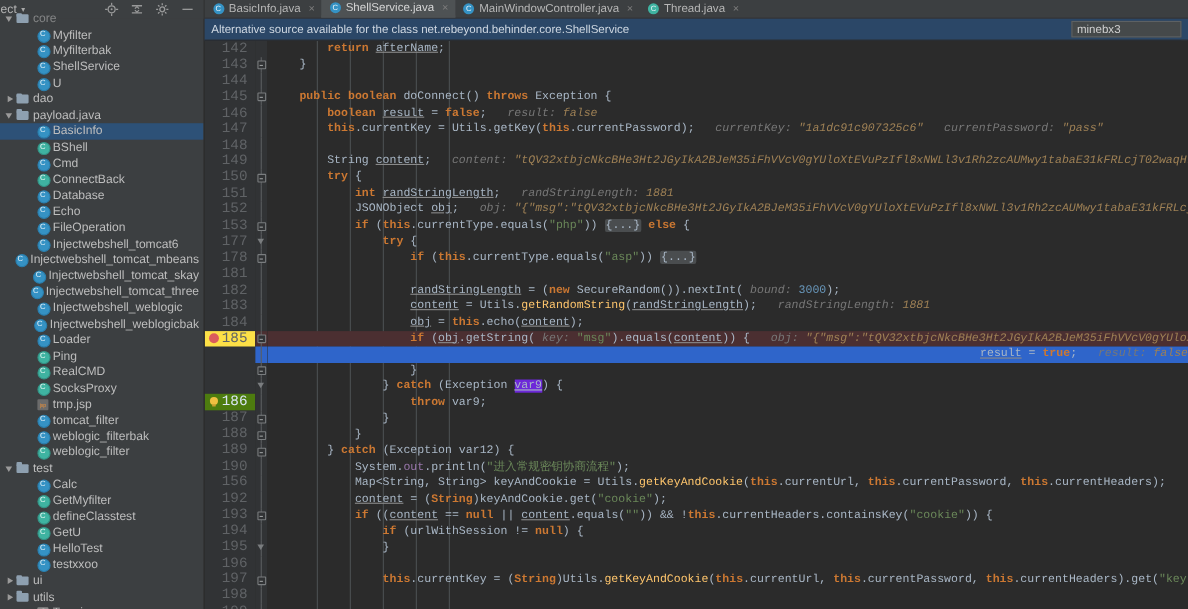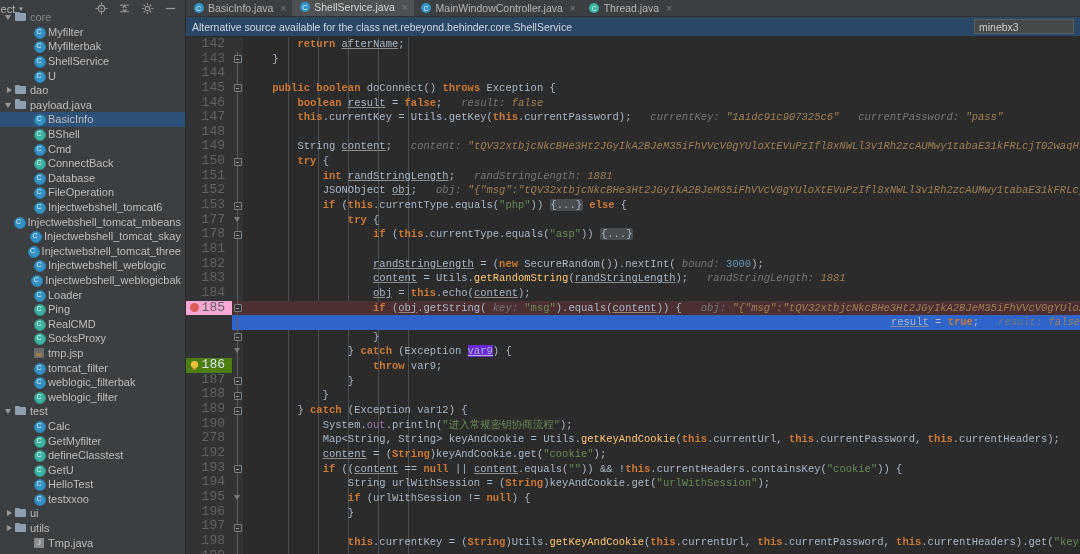--- a/index.html
+++ b/index.html
@@ -135,21 +135,21 @@
   
   #code-wrap { flex:1; display:flex; min-height:0; position:relative; overflow:hidden; background:#2b2b2b; }
   #gutter {
     width:46px; flex:0 0 46px; background:#313335; position:relative; overflow:hidden;
   }
   .gline {
     height:14.65px; line-height:14.65px; text-align:right; padding-right:7px;
     font-family:"Liberation Mono","DejaVu Sans Mono",monospace; font-size:13px; color:#606366;
     position:relative; white-space:nowrap;
   }
-  .gline.err { background:#f9a8d4; }
+  .gline.err { background:#fde047; }
   .gline.hl  { background:#4d7c0f; color:#dbe6f7;margin-top:43px; }
   .bp {
     position:absolute; left:4px; top:2.5px; width:9px; height:9px; border-radius:50%;
     background:#db5c5c;
   }
   .bulb {
     position:absolute; left:3px; top:1.5px; width:11px; height:11px;
   }
   
   #folds {
@@ -297,20 +297,26 @@
             <span class="tw" style="width: 23px;"></span>
             <span class="arrow"></span>
             <span class="ico cls2"></span>
             <span>ConnectBack</span>
           </div>
           <div class="trow">
             <span class="tw" style="width: 23px;"></span>
             <span class="arrow"></span>
             <span class="ico cls"></span>
             <span>Database</span>
+          </div>
+          <div class="trow">
+            <span class="tw" style="width: 23px;"></span>
+            <span class="arrow"></span>
+            <span class="ico cls"></span>
+            <span>Echo</span>
           </div>
           <div class="trow">
             <span class="tw" style="width: 23px;"></span>
             <span class="arrow"></span>
             <span class="ico cls"></span>
             <span>FileOperation</span>
           </div>
           <div class="trow">
             <span class="tw" style="width: 23px;"></span>
             <span class="arrow"></span>
@@ -513,21 +519,21 @@
             <div class="gline">184</div>
             <div class="gline err">185<span class="bp"></span></div>
             <div class="gline hl">186<svg class="bulb" viewBox="0 0 12 12">
                 <circle cx="6" cy="5" r="4" fill="#f0c040"></circle>
                 <rect x="4.2" y="8.3" width="3.6" height="2.2" rx="0.6" fill="#c9a02f"></rect>
               </svg></div>
             <div class="gline">187</div>
             <div class="gline">188</div>
             <div class="gline">189</div>
             <div class="gline">190</div>
-            <div class="gline">278</div>
+            <div class="gline">156</div>
             <div class="gline">192</div>
             <div class="gline">193</div>
             <div class="gline">194</div>
             <div class="gline">195</div>
             <div class="gline">196</div>
             <div class="gline">197</div>
             <div class="gline">198</div>
             <div class="gline">199</div>
             <div class="gline">200</div>
             <div class="gline">201</div>
@@ -686,21 +692,20 @@
               <div class="cline"><span class="plain">                    }</span></div>
               <div class="cline"><span class="plain">                </span><span class="plain">} </span><span class="kw">catch </span><span class="plain">(Exception </span><span class="hlt">var9</span><span class="plain">) {</span></div>
               <div class="cline"><span class="plain">                    </span><span class="kw">throw </span><span class="plain">var9;</span></div>
               <div class="cline"><span class="plain">                }</span></div>
               <div class="cline"><span class="plain">            }</span></div>
               <div class="cline"><span class="plain">        </span><span class="plain">} </span><span class="kw">catch </span><span class="plain">(Exception var12) {</span></div>
               <div class="cline"><span class="plain">            </span><span class="plain">System.</span><span class="fld">out</span><span class="plain">.println(</span><span class="str">"进入常规密钥协商流程"</span><span class="plain">);</span></div>
               <div class="cline"><span class="plain">            </span><span class="plain">Map&lt;String, String&gt; keyAndCookie = Utils.</span><span class="mth">getKeyAndCookie</span><span class="plain">(</span><span class="kw">this</span><span class="plain">.currentUrl, </span><span class="kw">this</span><span class="plain">.currentPassword, </span><span class="kw">this</span><span class="plain">.currentHeaders);</span></div>
               <div class="cline"><span class="plain">            </span><span class="ident">content</span><span class="plain"> = (</span><span class="kw">String</span><span class="plain">)keyAndCookie.get(</span><span class="str">"cookie"</span><span class="plain">);</span></div>
               <div class="cline"><span class="plain">            </span><span class="kw">if </span><span class="plain">((</span><span class="ident">content</span><span class="plain"> == </span><span class="kw">null </span><span class="plain">|| </span><span class="ident">content</span><span class="plain">.equals(</span><span class="str">""</span><span class="plain">)) &amp;&amp; !</span><span class="kw">this</span><span class="plain">.currentHeaders.containsKey(</span><span class="str">"cookie"</span><span class="plain">)) {</span></div>
-              <div class="cline"><span class="plain">                </span><span class="plain">String urlWithSession = (</span><span class="kw">String</span><span class="plain">)keyAndCookie.get(</span><span class="str">"urlWithSession"</span><span class="plain">);</span></div>
               <div class="cline"><span class="plain">                </span><span class="kw">if </span><span class="plain">(urlWithSession != </span><span class="kw">null</span><span class="plain">) {</span></div>
               <div class="cline"><span class="plain">                }</span></div>
               <div class="cline"><span class="plain"></span></div>
               <div class="cline"><span class="plain">                </span><span class="kw">this</span><span class="plain">.currentKey = (</span><span class="kw">String</span><span class="plain">)Utils.</span><span class="mth">getKeyAndCookie</span><span class="plain">(</span><span class="kw">this</span><span class="plain">.currentUrl, </span><span class="kw">this</span><span class="plain">.currentPassword, </span><span class="kw">this</span><span class="plain">.currentHeaders).get(</span><span class="str">"key"</span></div>
             </div>
         </div>
       </div>
     </div>
   </div>
 </div>

